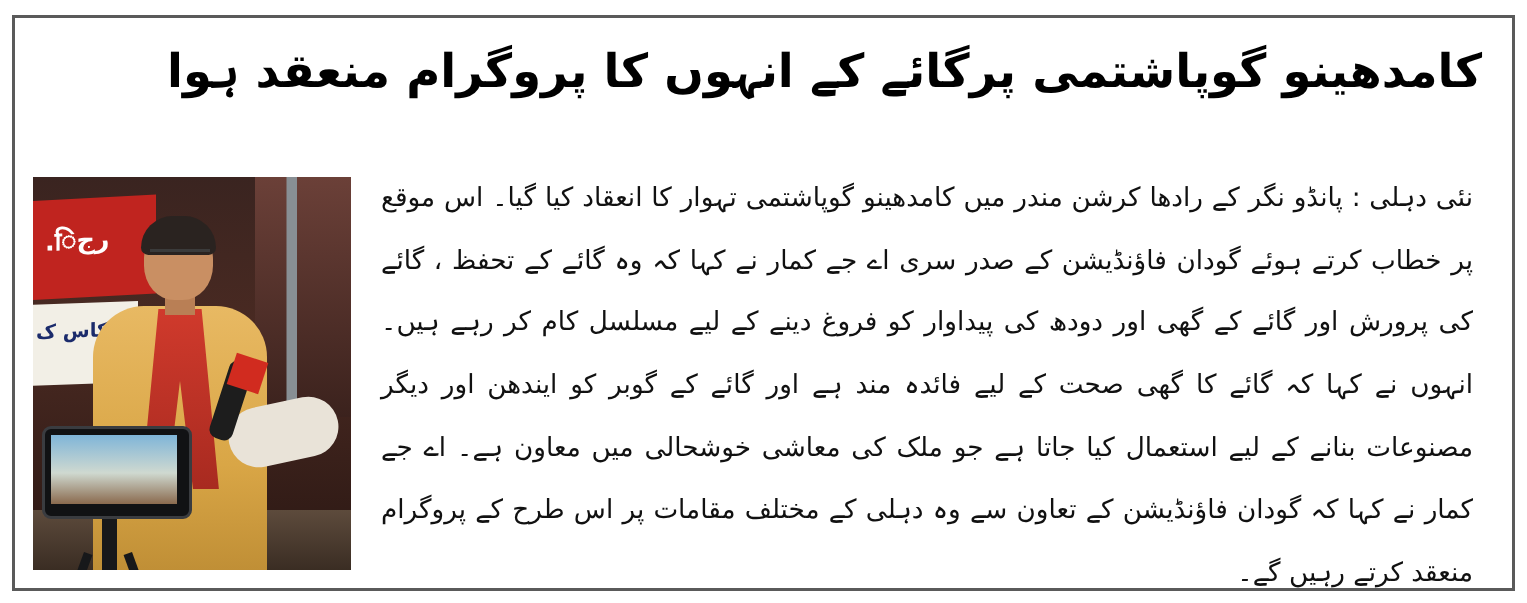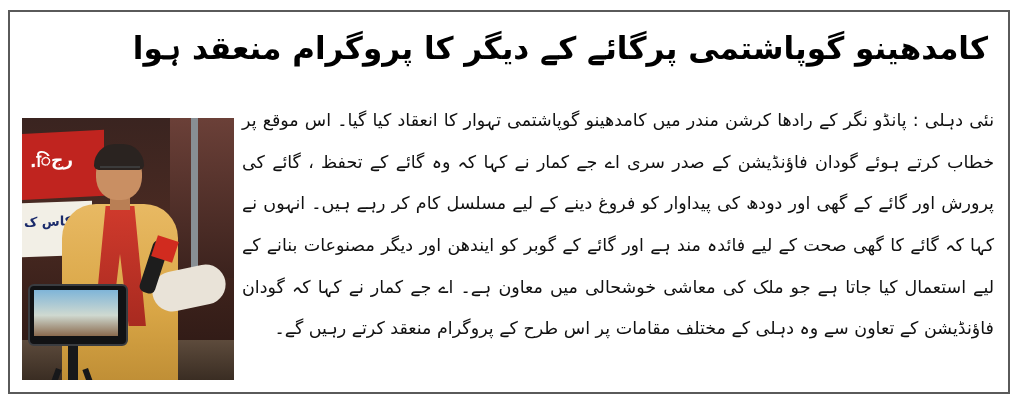--- a/index.html
+++ b/index.html
@@ -75,21 +75,21 @@
     width: 752px;
     direction: rtl;
     text-align: justify;
     text-align-last: right;
     font-family: "DejaVu Sans", "Liberation Sans", sans-serif;
     font-size: 17.5px;
     line-height: 2.38;
     color: #111111;
   }
   .body-col p {
-    margin: 0;
+    margin: 12px;
   }
 
   
   .photo {
     position: absolute;
     left: 22px;
     top: 118px;
     width: 212px;
     height: 262px;
     overflow: hidden;
@@ -246,21 +246,21 @@
 </head>
 <body>
 
 <div class="page">
 
   <div class="top-rule"></div>
   <div class="bottom-rule"></div>
   <div class="left-rule"></div>
   <div class="right-rule"></div>
 
-  <div class="headline">کامدھینو گوپاشتمی پرگائے کے دیگر کا پروگرام منعقد ہوا</div>
+  <div class="headline">کامدھینو گوپاشتمی پرگائے کے انہوں کا پروگرام منعقد ہوا</div>
 
   <div class="photo">
     <div class="ph-bg"></div>
     <div class="ph-backdrop-right"></div>
     <div class="ph-pole"></div>
     <div class="ph-banner"></div>
     <div class="ph-banner-txt">رجि.</div>
     <div class="ph-banner2"></div>
     <div class="ph-banner-txt2">کاس ک</div>
     <div class="ph-floor"></div>

